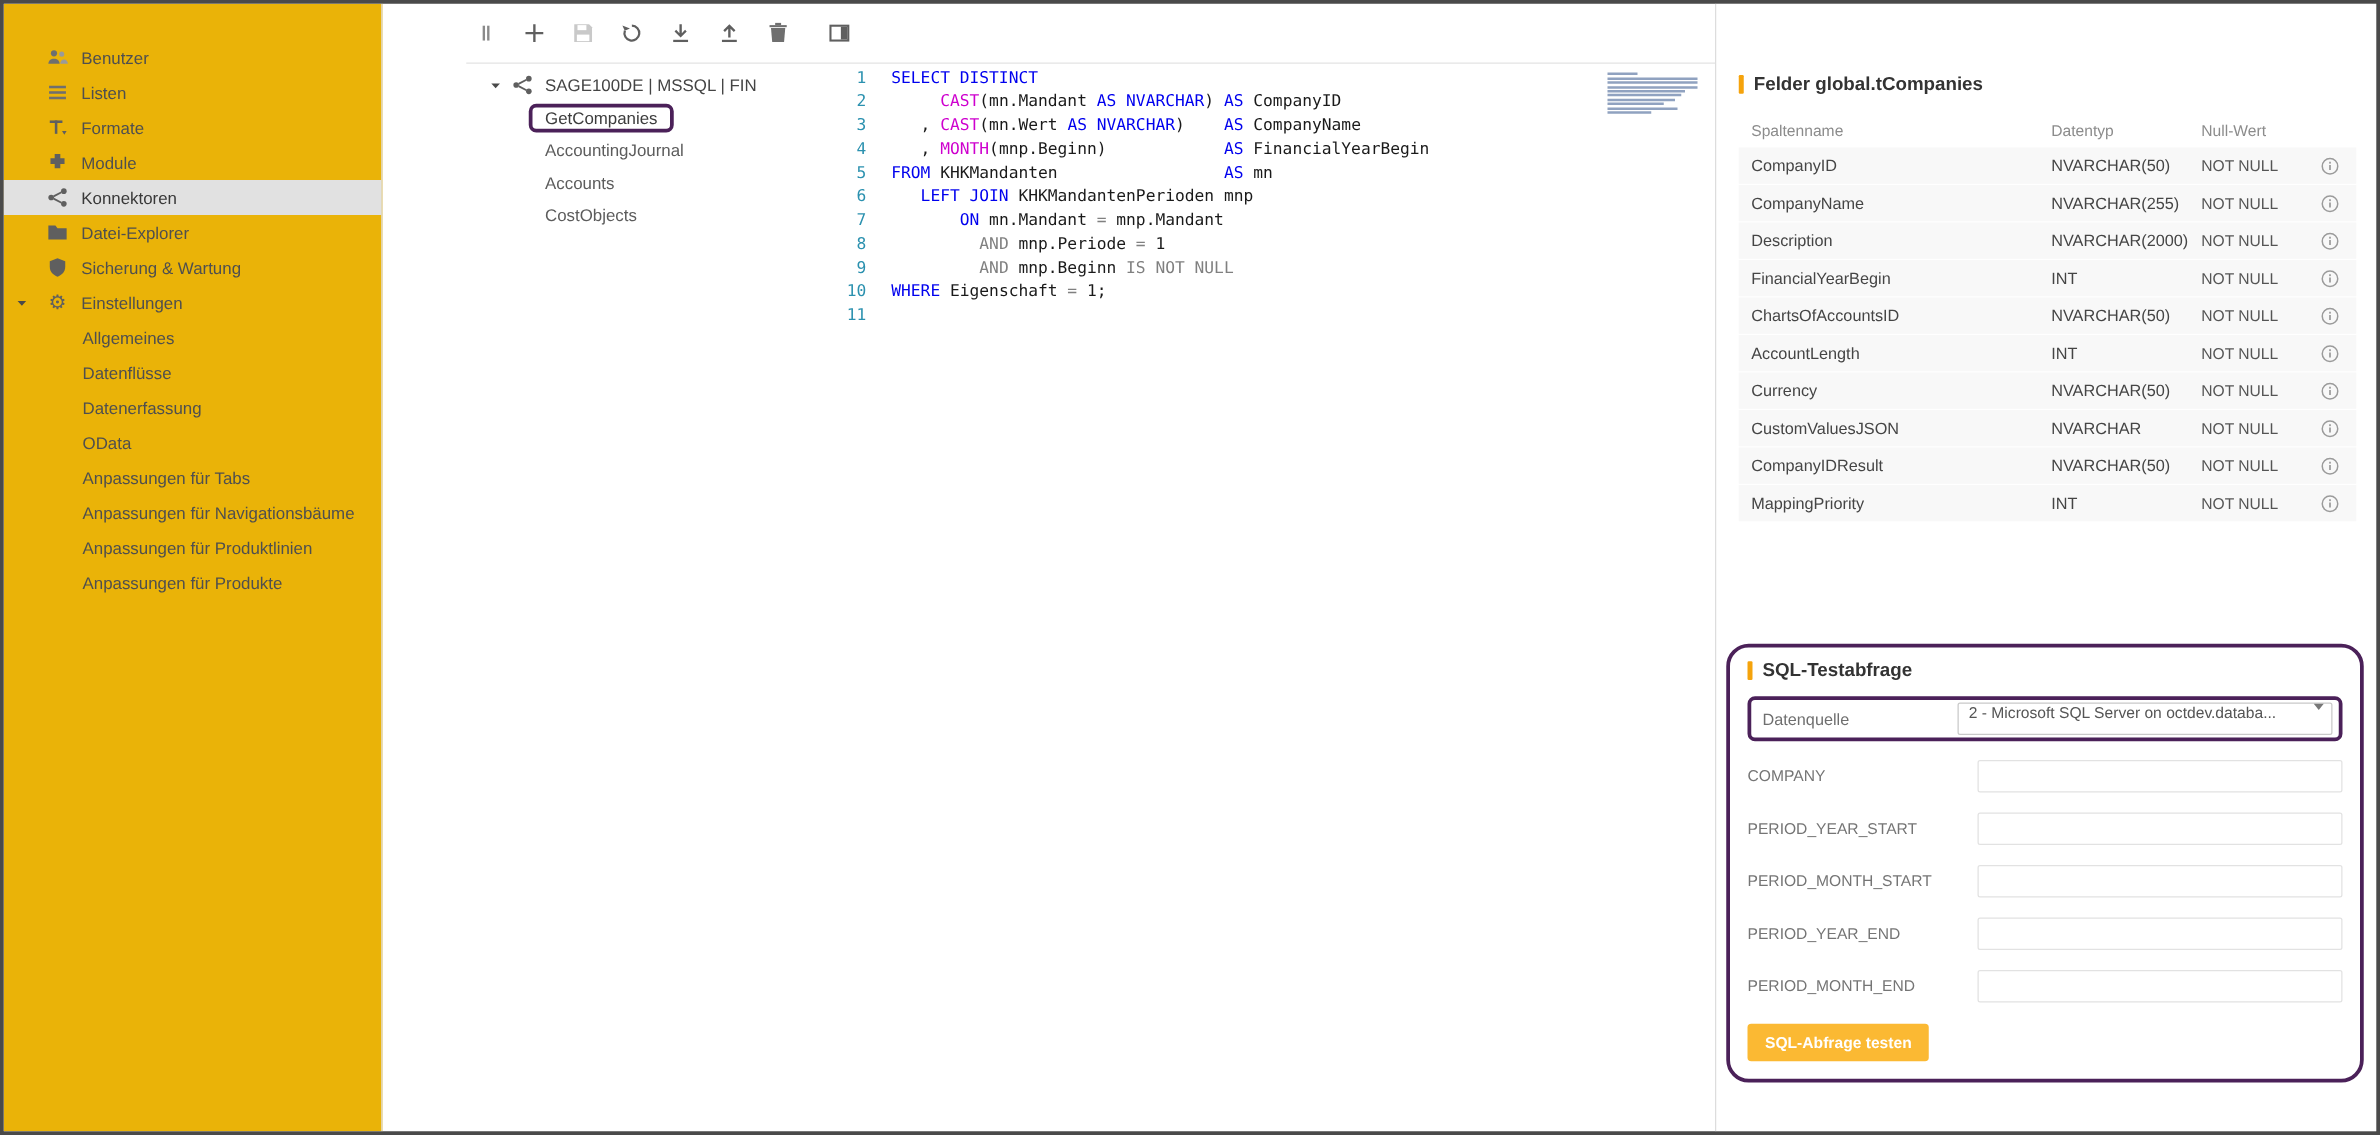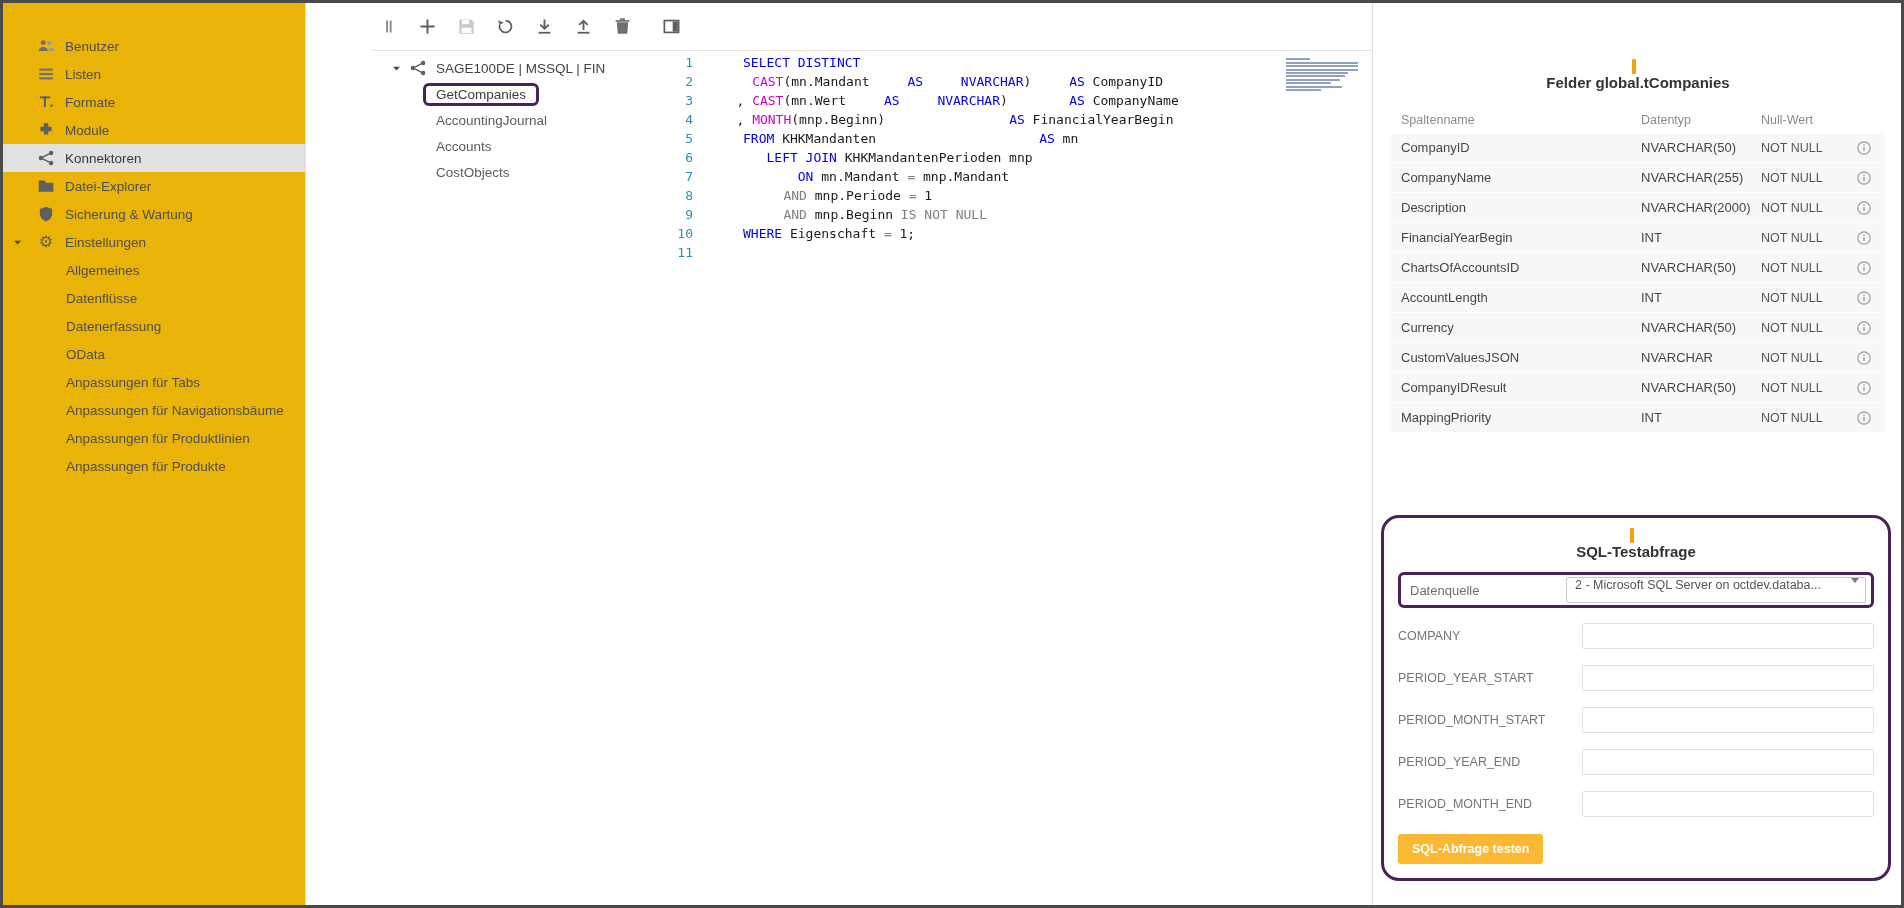--- a/index.html
+++ b/index.html
@@ -39,29 +39,29 @@
   .tree-item{height:26px;display:flex;align-items:center;padding-left:45px;font-size:13.5px;
              color:#5c5c5c;cursor:pointer;white-space:nowrap;}
   .anno-pill{border:3px solid var(--anno);border-radius:6px;padding:1px 10px;margin-left:-13px;color:#3c3c3c;}
 
   
   .editor{position:absolute;left:290px;top:0;right:0;bottom:0;padding-top:2px;
           font-family:"DejaVu Sans Mono","Liberation Mono",monospace;font-size:13px;line-height:19px;}
   .code-line{display:flex;}
   .ln{width:50px;flex:none;text-align:right;padding-right:20px;box-sizing:border-box;color:var(--ln);user-select:none;}
   .lc{white-space:pre;color:var(--cp);}
-  .seg-k{color:var(--ck);margin-left:30px;} .seg-f{color:var(--cf);} .seg-o{color:var(--co);} .seg-p{color:var(--cp);}
+  .seg-k{color:var(--ck);} .seg-f{color:var(--cf);} .seg-o{color:var(--co);} .seg-p{color:var(--cp);}
   .minimap{position:absolute;top:6px;right:10px;width:76px;cursor:pointer;}
   .mm-line{height:2px;margin:1.4px 0;background:#90a2c0;}
 
   
   .rightpanel{position:absolute;left:1369px;top:0;bottom:0;width:529px;border-left:1px solid #ddd;
               box-sizing:border-box;background:#fff;}
   .fields{padding:56px 16px 0 18px;}
-  .fp-title,.tq-title{font-size:15px;font-weight:bold;color:#333;display:flex;align-items:center;white-space:nowrap;flex-direction:column;}
+  .fp-title,.tq-title{font-size:15px;font-weight:bold;color:#333;display:flex;align-items:center;white-space:nowrap;}
   .accent-bar{display:inline-block;width:4px;height:15px;background:var(--accent);margin-right:8px;border-radius:1px;flex:none;}
   .ftable{margin-top:16px;}
   .fhead,.frow{display:grid;grid-template-columns:240px 120px 95px 40px;align-items:center;}
   .fhead{height:26px;font-size:12.5px;color:#8c8c8c;}
   .fhead > div{padding-left:10px;}
   .frow{height:29px;margin-bottom:1px;background:#f8f8f8;font-size:13px;color:#454545;}
   .frow > div{padding-left:10px;}
   .cell-null{font-size:12.5px;color:#555;}
   .cell-info{display:flex;}
   .info{width:16px;height:16px;display:inline-flex;cursor:pointer;}

